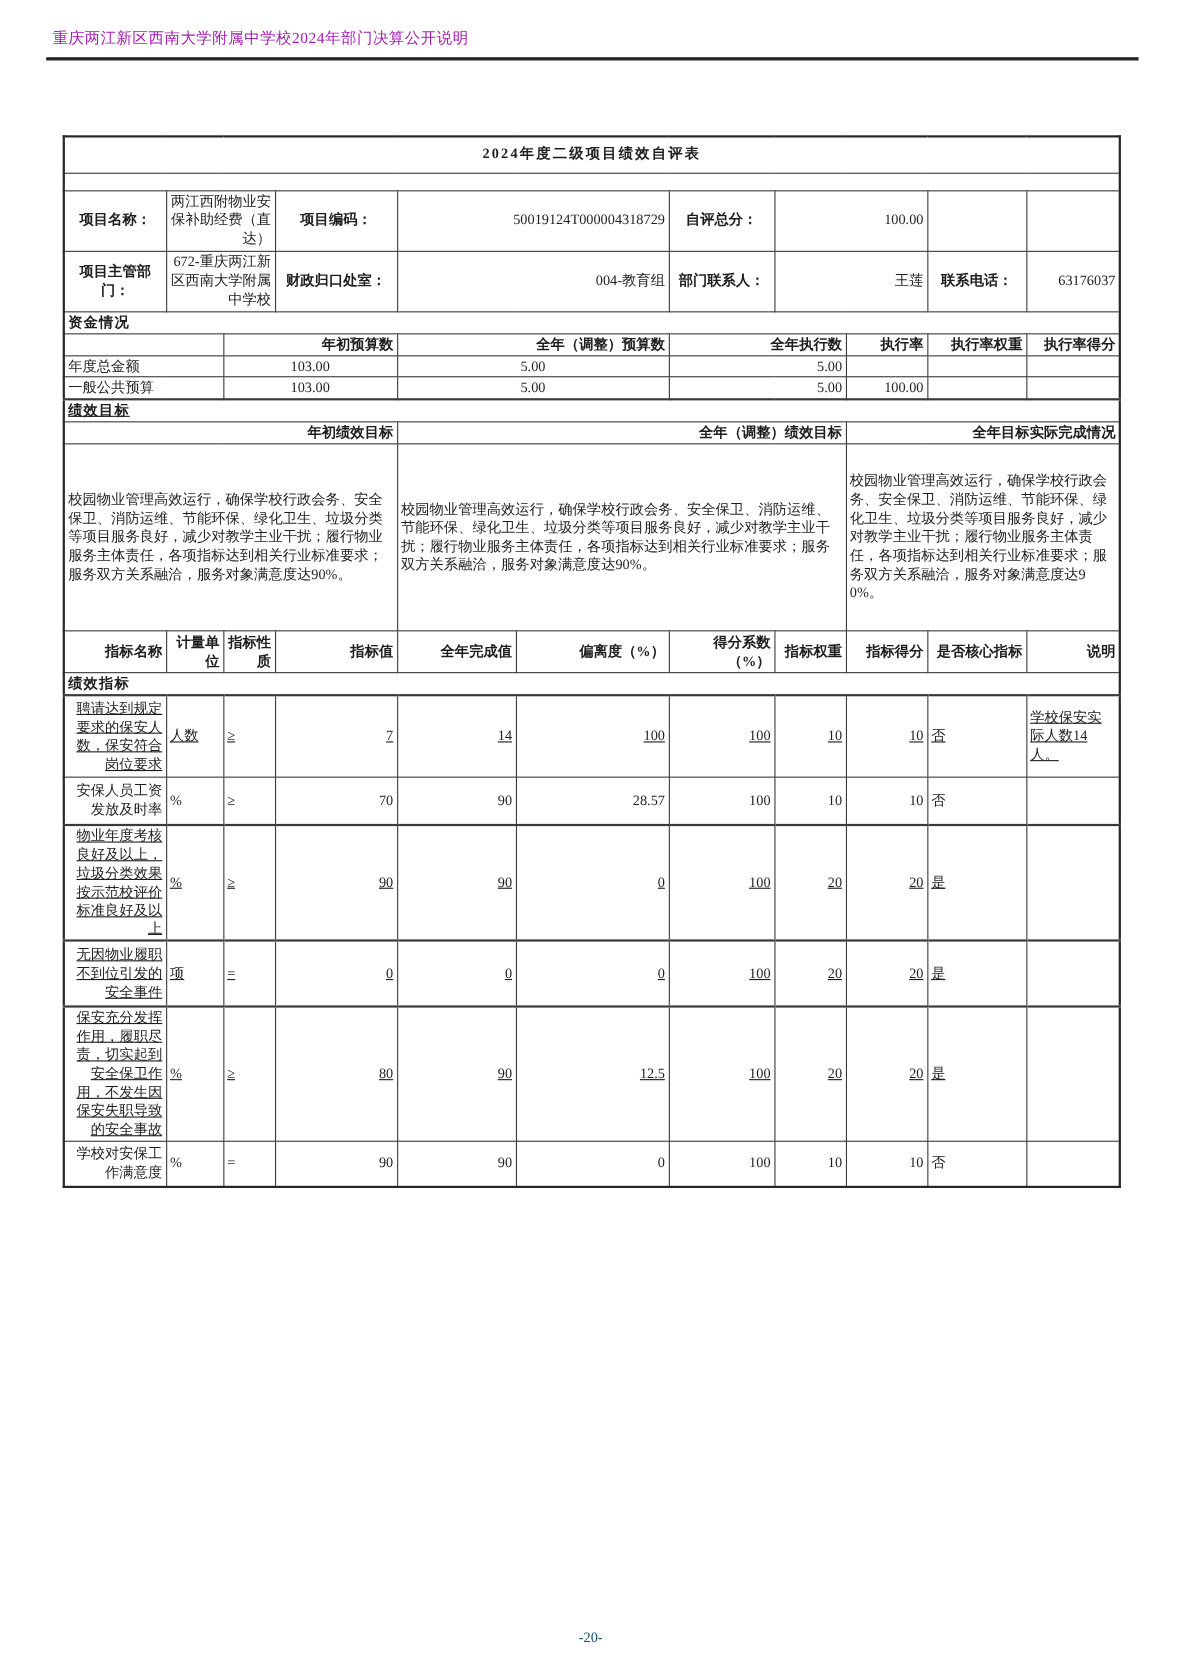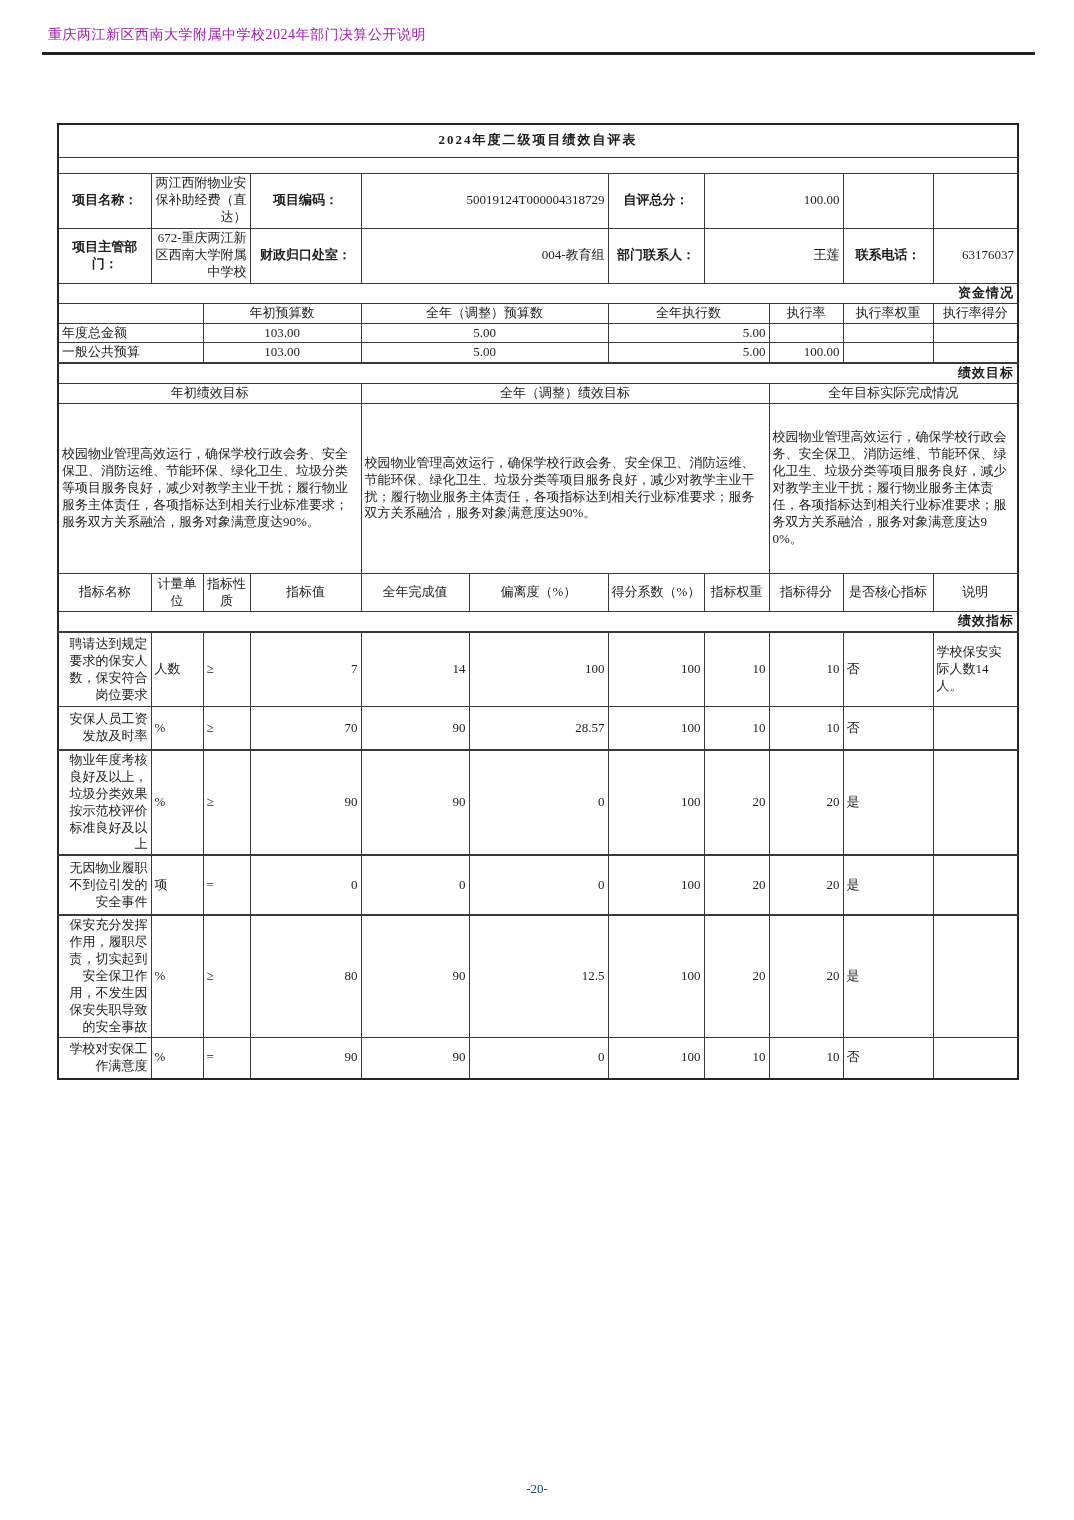--- a/index.html
+++ b/index.html
@@ -6,34 +6,34 @@
   body{
     width:1074px;height:1520px;position:relative;background:#ffffff;
     font-family:"Liberation Serif","DejaVu Serif",serif;color:#1d1d1d;
   }
   .doc-header{position:absolute;left:48px;top:26px;font-size:14px;color:#a21caf;letter-spacing:.5px;}
   .header-rule{position:absolute;left:42px;top:52px;width:993px;height:3px;background:#222;}
   .tbl-wrap{position:absolute;left:57px;top:123px;}
   table.main{border-collapse:collapse;table-layout:fixed;width:960px;border:2px solid #262626;}
   table.main td{border:1px solid #3a3a3a;padding:1px 3px;font-size:13px;vertical-align:middle;overflow:hidden;word-break:break-all;line-height:1.3;}
   td.title-cell{font-size:22px;font-weight:bold;text-align:center;letter-spacing:2px;}
-  td.section{font-size:15px;font-weight:bold;text-align:right;letter-spacing:1px;}
+  td.section{font-size:15px;font-weight:bold;text-align:left;letter-spacing:1px;}
   td.lbl{font-weight:bold;text-align:center;}
   td.val{text-align:right;}
-  td.colhead{font-weight:normal;text-align:center;}
+  td.colhead{font-weight:bold;text-align:right;}
   td.num-c{text-align:center;}
   td.num-r{text-align:right;padding-right:3px;}
   td.pr-wide{text-align:right;padding-right:31px;}
   td.pr-mid{text-align:right;padding-right:6px;}
   td.goal{vertical-align:top;text-align:left;font-size:13.5px;line-height:1.33;padding:2px 3px;}
   td.ind-name{text-align:right;padding:1px 2px;line-height:1.28;}
   td.ind-num{text-align:right;padding-right:2px;}
   td.ind-left{text-align:left;padding-left:2px;}
   td.note{text-align:left;padding:1px 2px;line-height:1.3;}
-  tr.bt2 td{border-top-width:2px;}
+  tr.bt2 td{border-top-width:2px;text-decoration:underline;}
   .page-number{position:absolute;left:0;top:1481px;width:100%;text-align:center;font-size:13px;color:#0c4a6e;}
 </style>
 </head>
 <body>
 
 <div class="doc-header">重庆两江新区西南大学附属中学校2024年部门决算公开说明</div>
 <div class="header-rule"></div>
 
 <div class="tbl-wrap">
 <table class="main">

